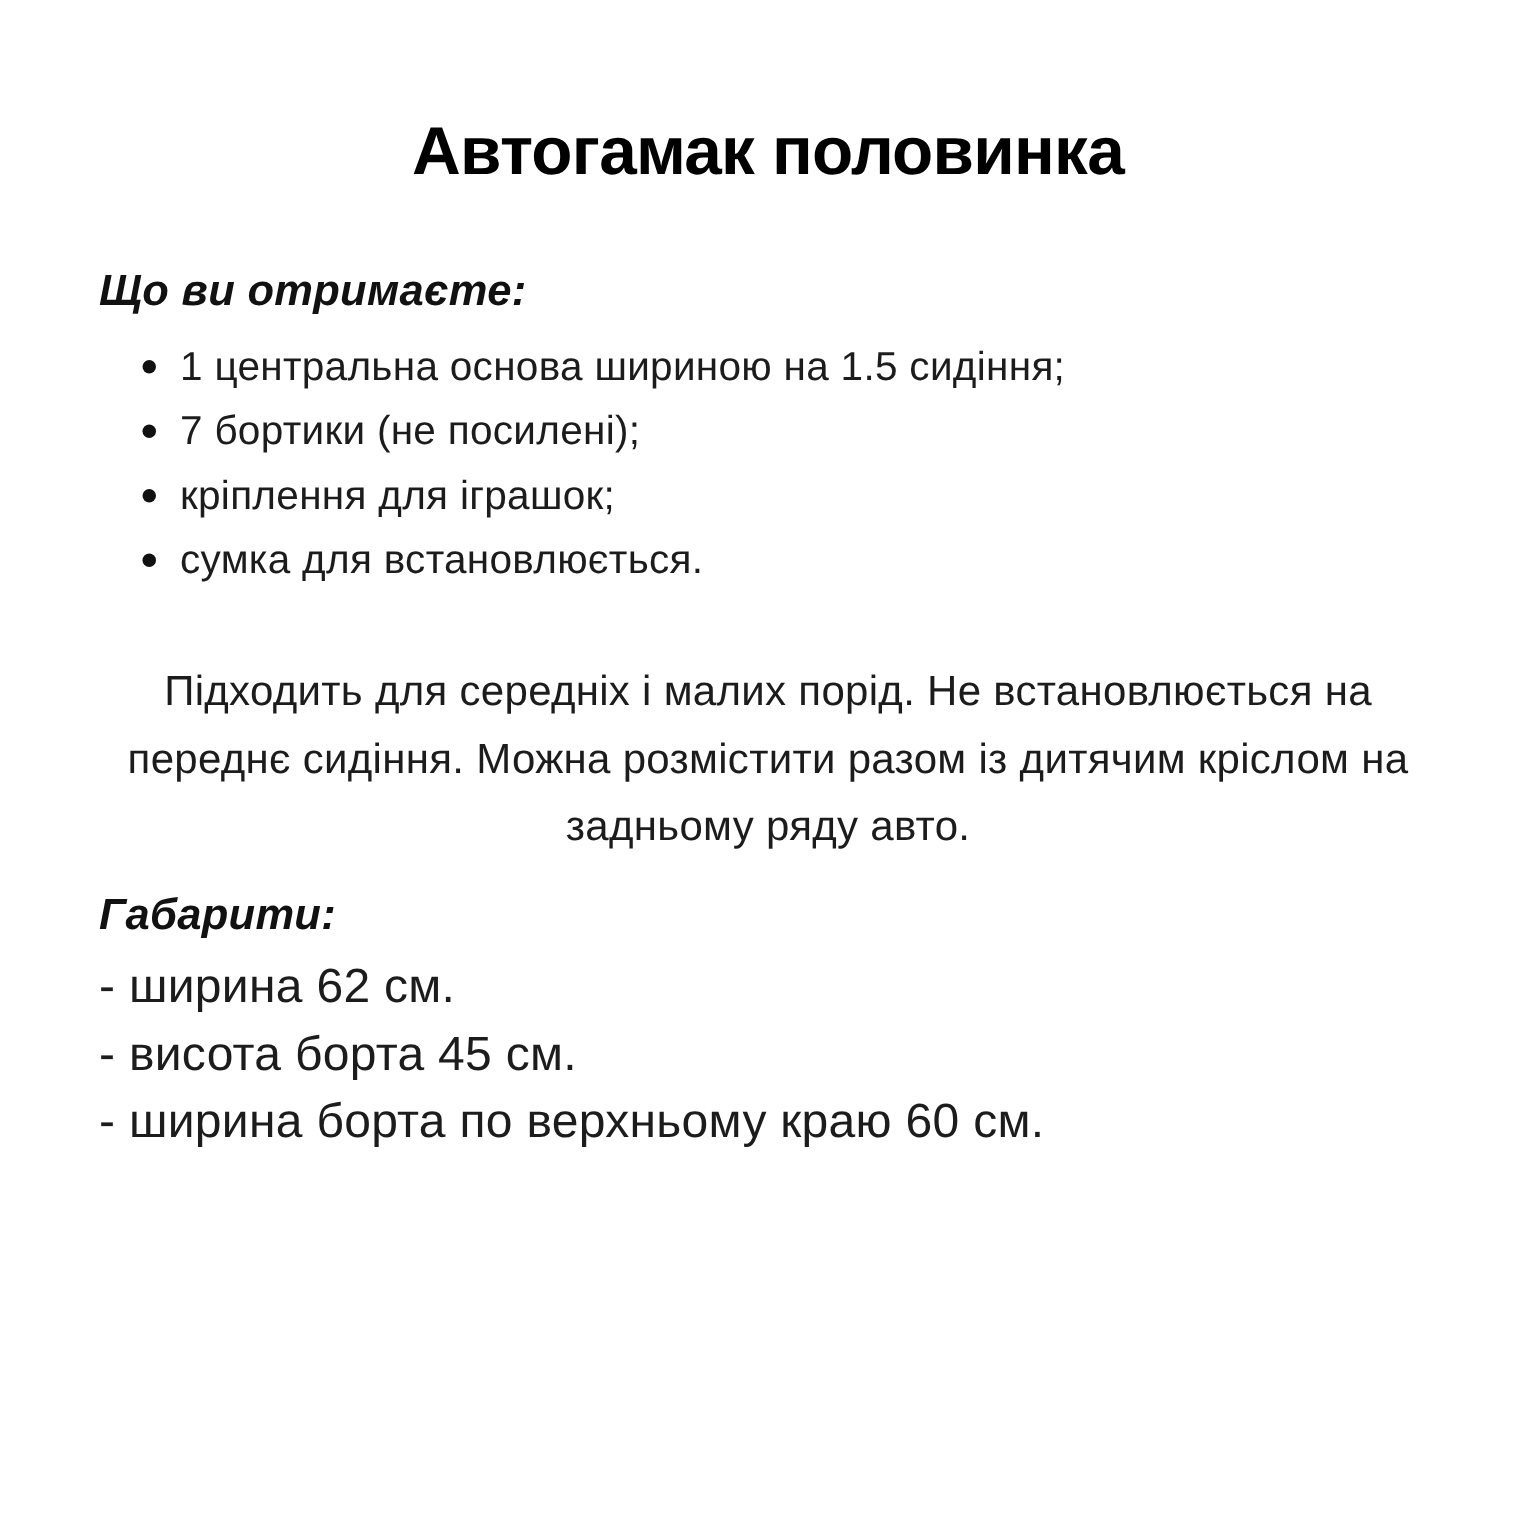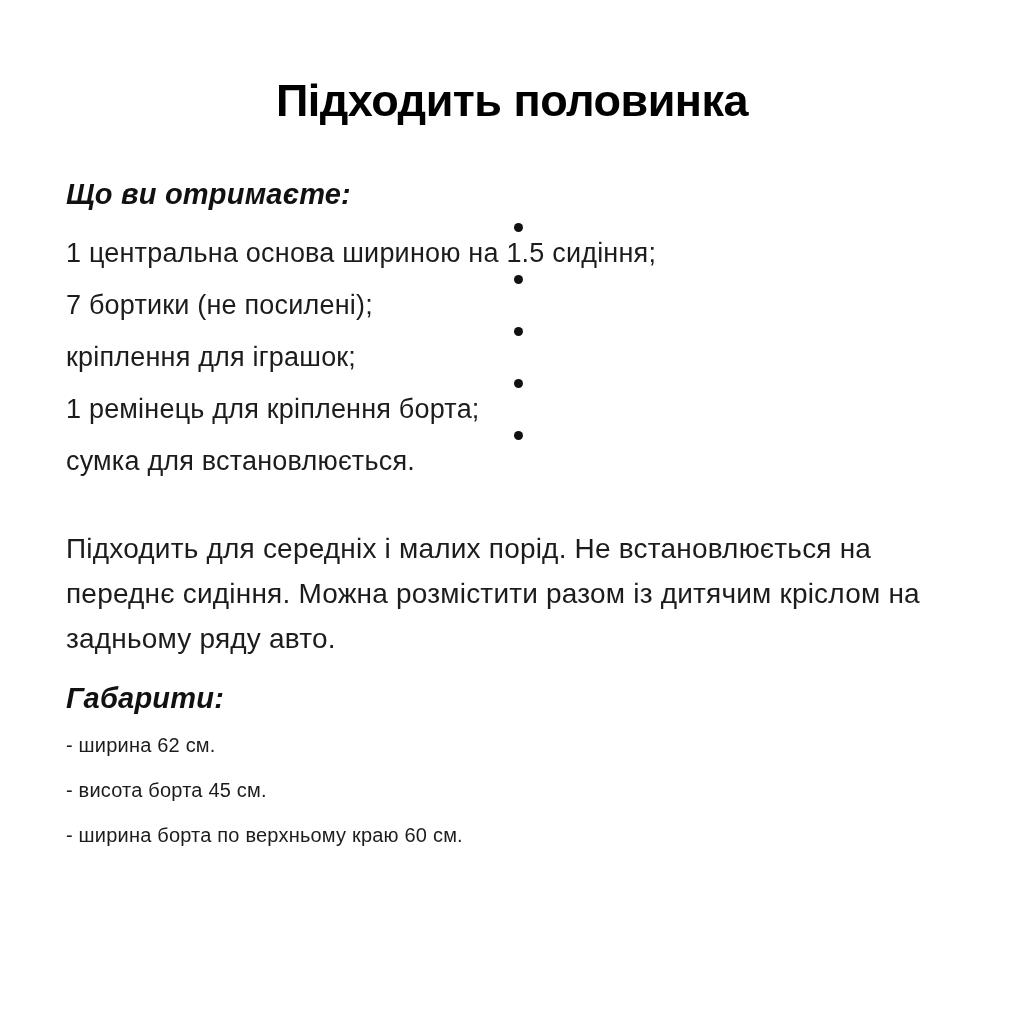--- a/index.html
+++ b/index.html
@@ -41,80 +41,76 @@
     margin: 11px 0 0 0;
     padding: 0;
   }
   .includes-list li {
     display: flex;
     align-items: baseline;
     font-size: 27px;
     line-height: 43px;
     font-weight: 400;
     letter-spacing: 0.2px;
-    flex-direction: column;
   }
   .bullet-dot {
     flex: 0 0 auto;
     width: 9px;
     height: 9px;
     border-radius: 50%;
     background: #111111;
     margin: 0 16px 0 29px;
     align-self: center;
   }
   .description {
     margin: 43px 0 0 0;
     max-width: 900px;
     font-size: 28px;
     line-height: 45px;
     font-weight: 400;
     letter-spacing: 0.2px;
+    text-align: center;
   }
   .dims-heading {
     margin-top: 19px;
   }
   .dims-list {
     margin: 7px 0 0 0;
     padding: 0;
   }
   .dims-list p {
     margin: 0;
-    font-size: 20px;
+    font-size: 32px;
     line-height: 45px;
     font-weight: 400;
     letter-spacing: 0.2px;
   }
 </style>
 </head>
 <body>
 
 <main class="page">
 
-  <h1 class="page-title">Підходить половинка</h1>
+  <h1 class="page-title">Автогамак половинка</h1>
 
   <section>
     <h2 class="section-heading">Що ви отримаєте:</h2>
 
     <ul class="includes-list">
       <li>
         <span class="bullet-dot"></span>
         <span>1 центральна основа шириною на 1.5 сидіння;</span>
       </li>
       <li>
         <span class="bullet-dot"></span>
         <span>7 бортики (не посилені);</span>
       </li>
       <li>
         <span class="bullet-dot"></span>
         <span>кріплення для іграшок;</span>
-      </li>
-      <li>
-        <span class="bullet-dot"></span>
-        <span>1 ремінець для кріплення борта;</span>
       </li>
       <li>
         <span class="bullet-dot"></span>
         <span>сумка для встановлюється.</span>
       </li>
     </ul>
   </section>
 
   <p class="description">Підходить для середніх і малих порід. Не встановлюється на переднє сидіння. Можна розмістити разом із дитячим кріслом на задньому ряду авто.</p>
 

